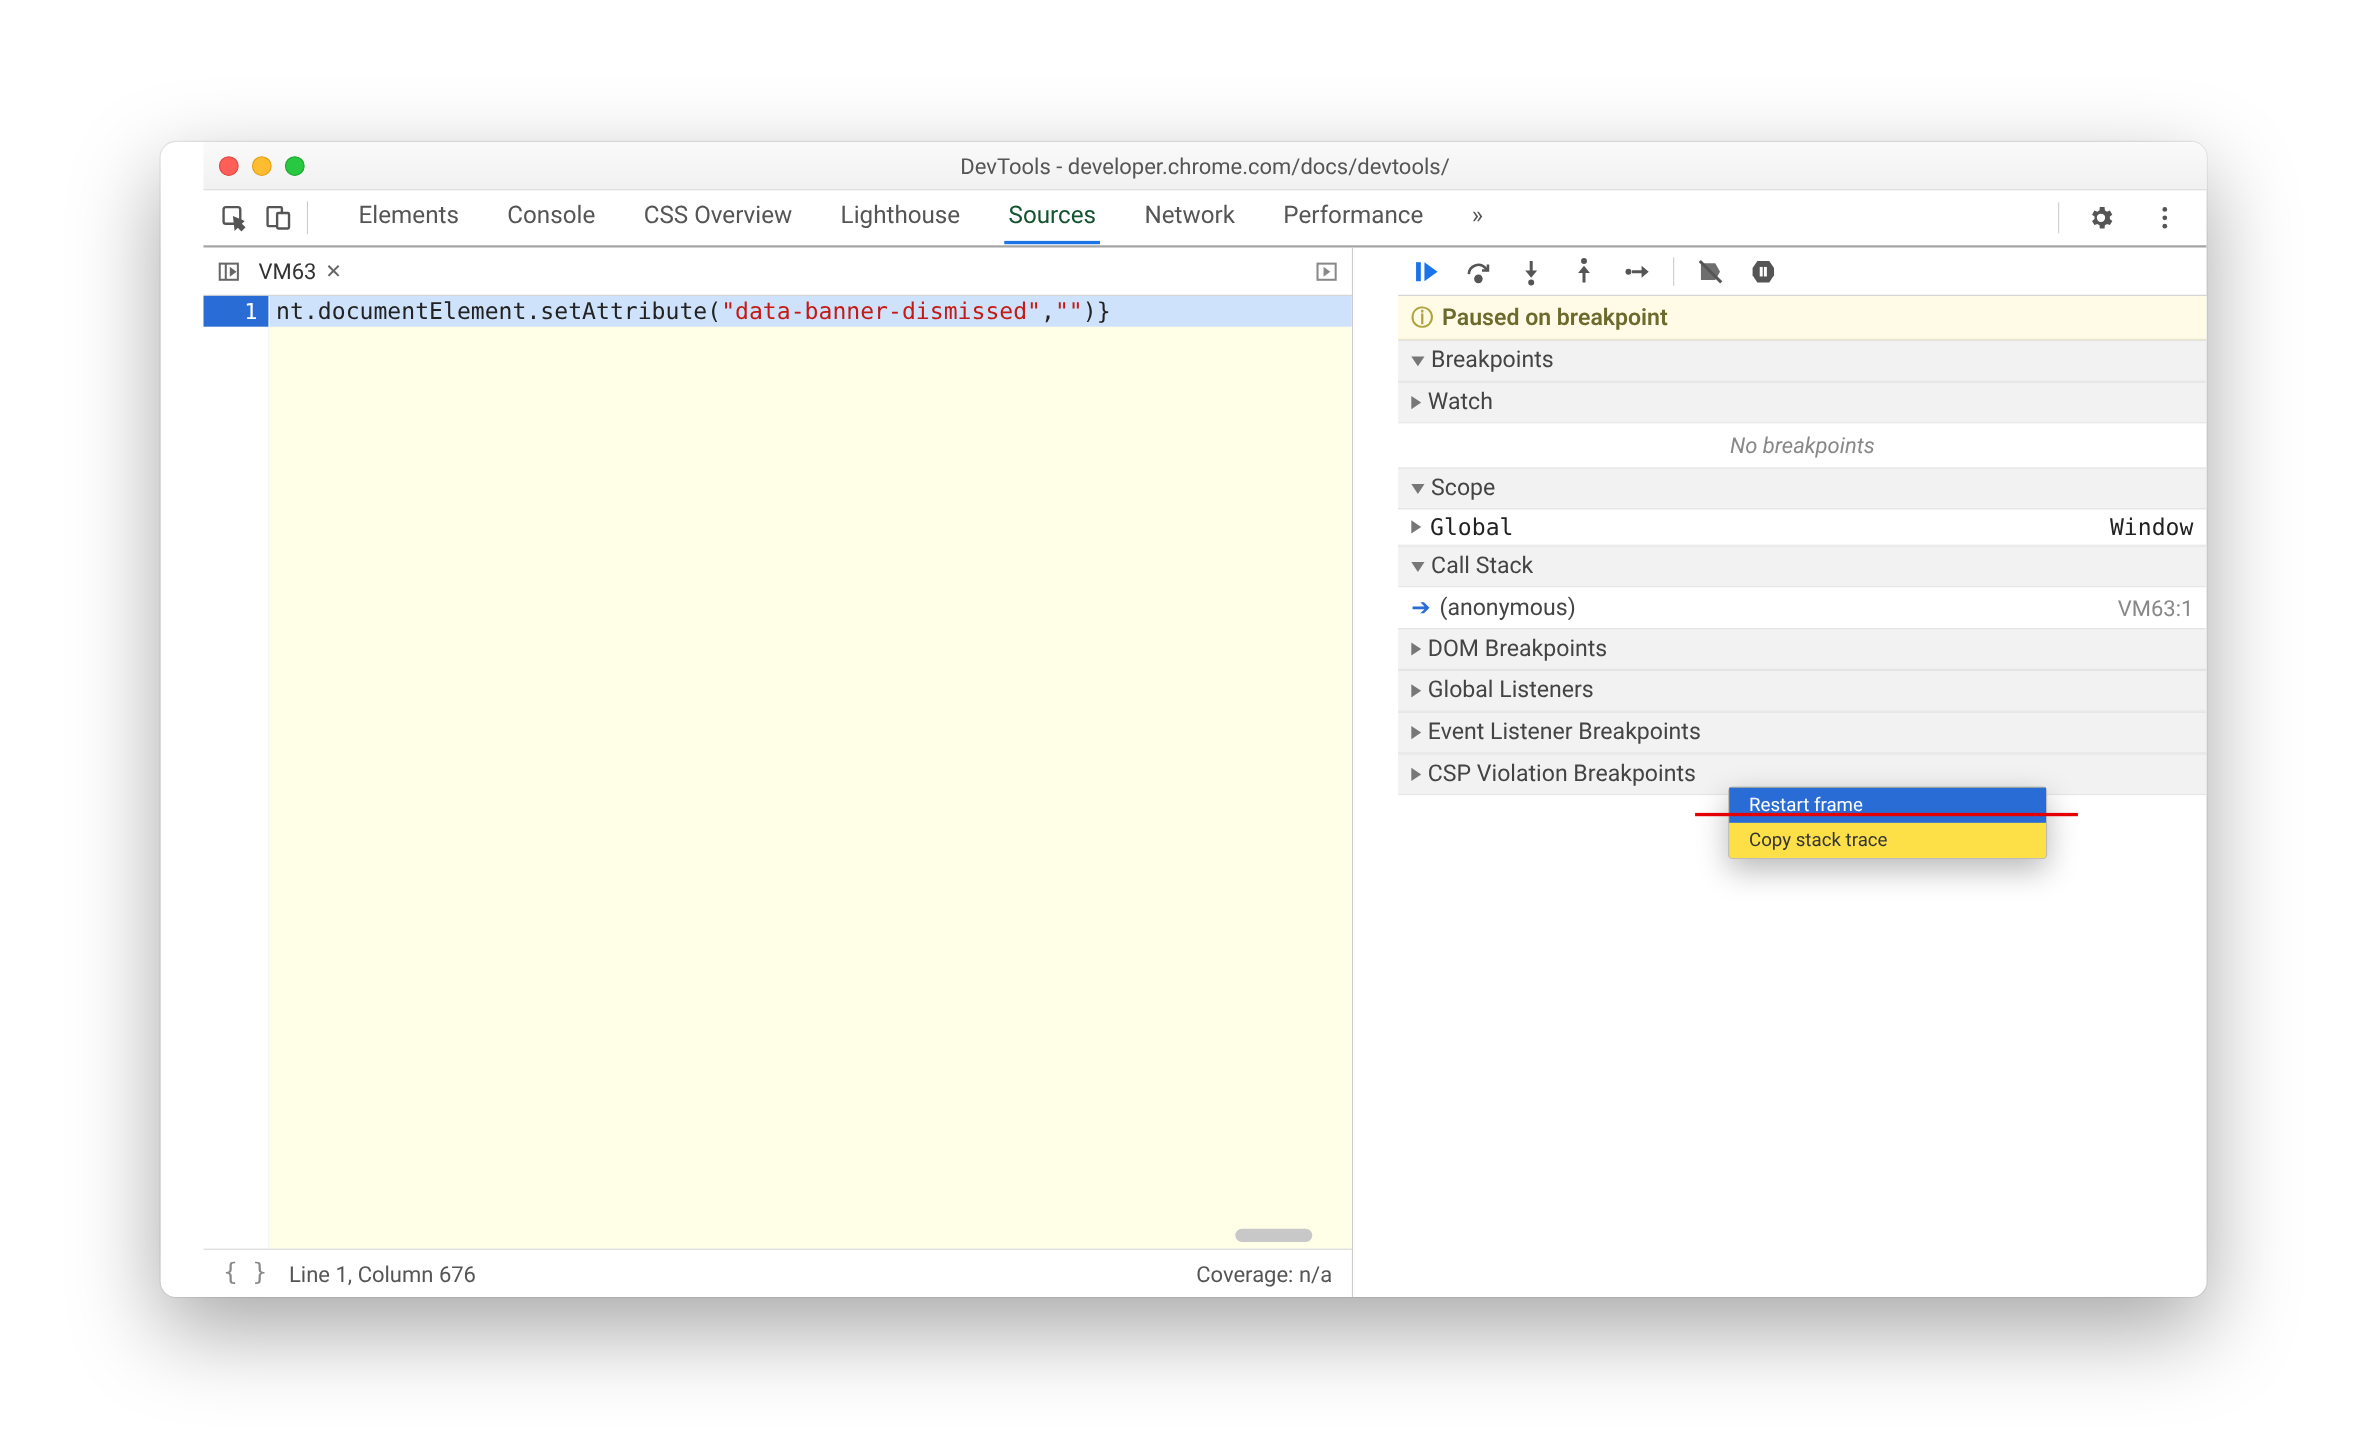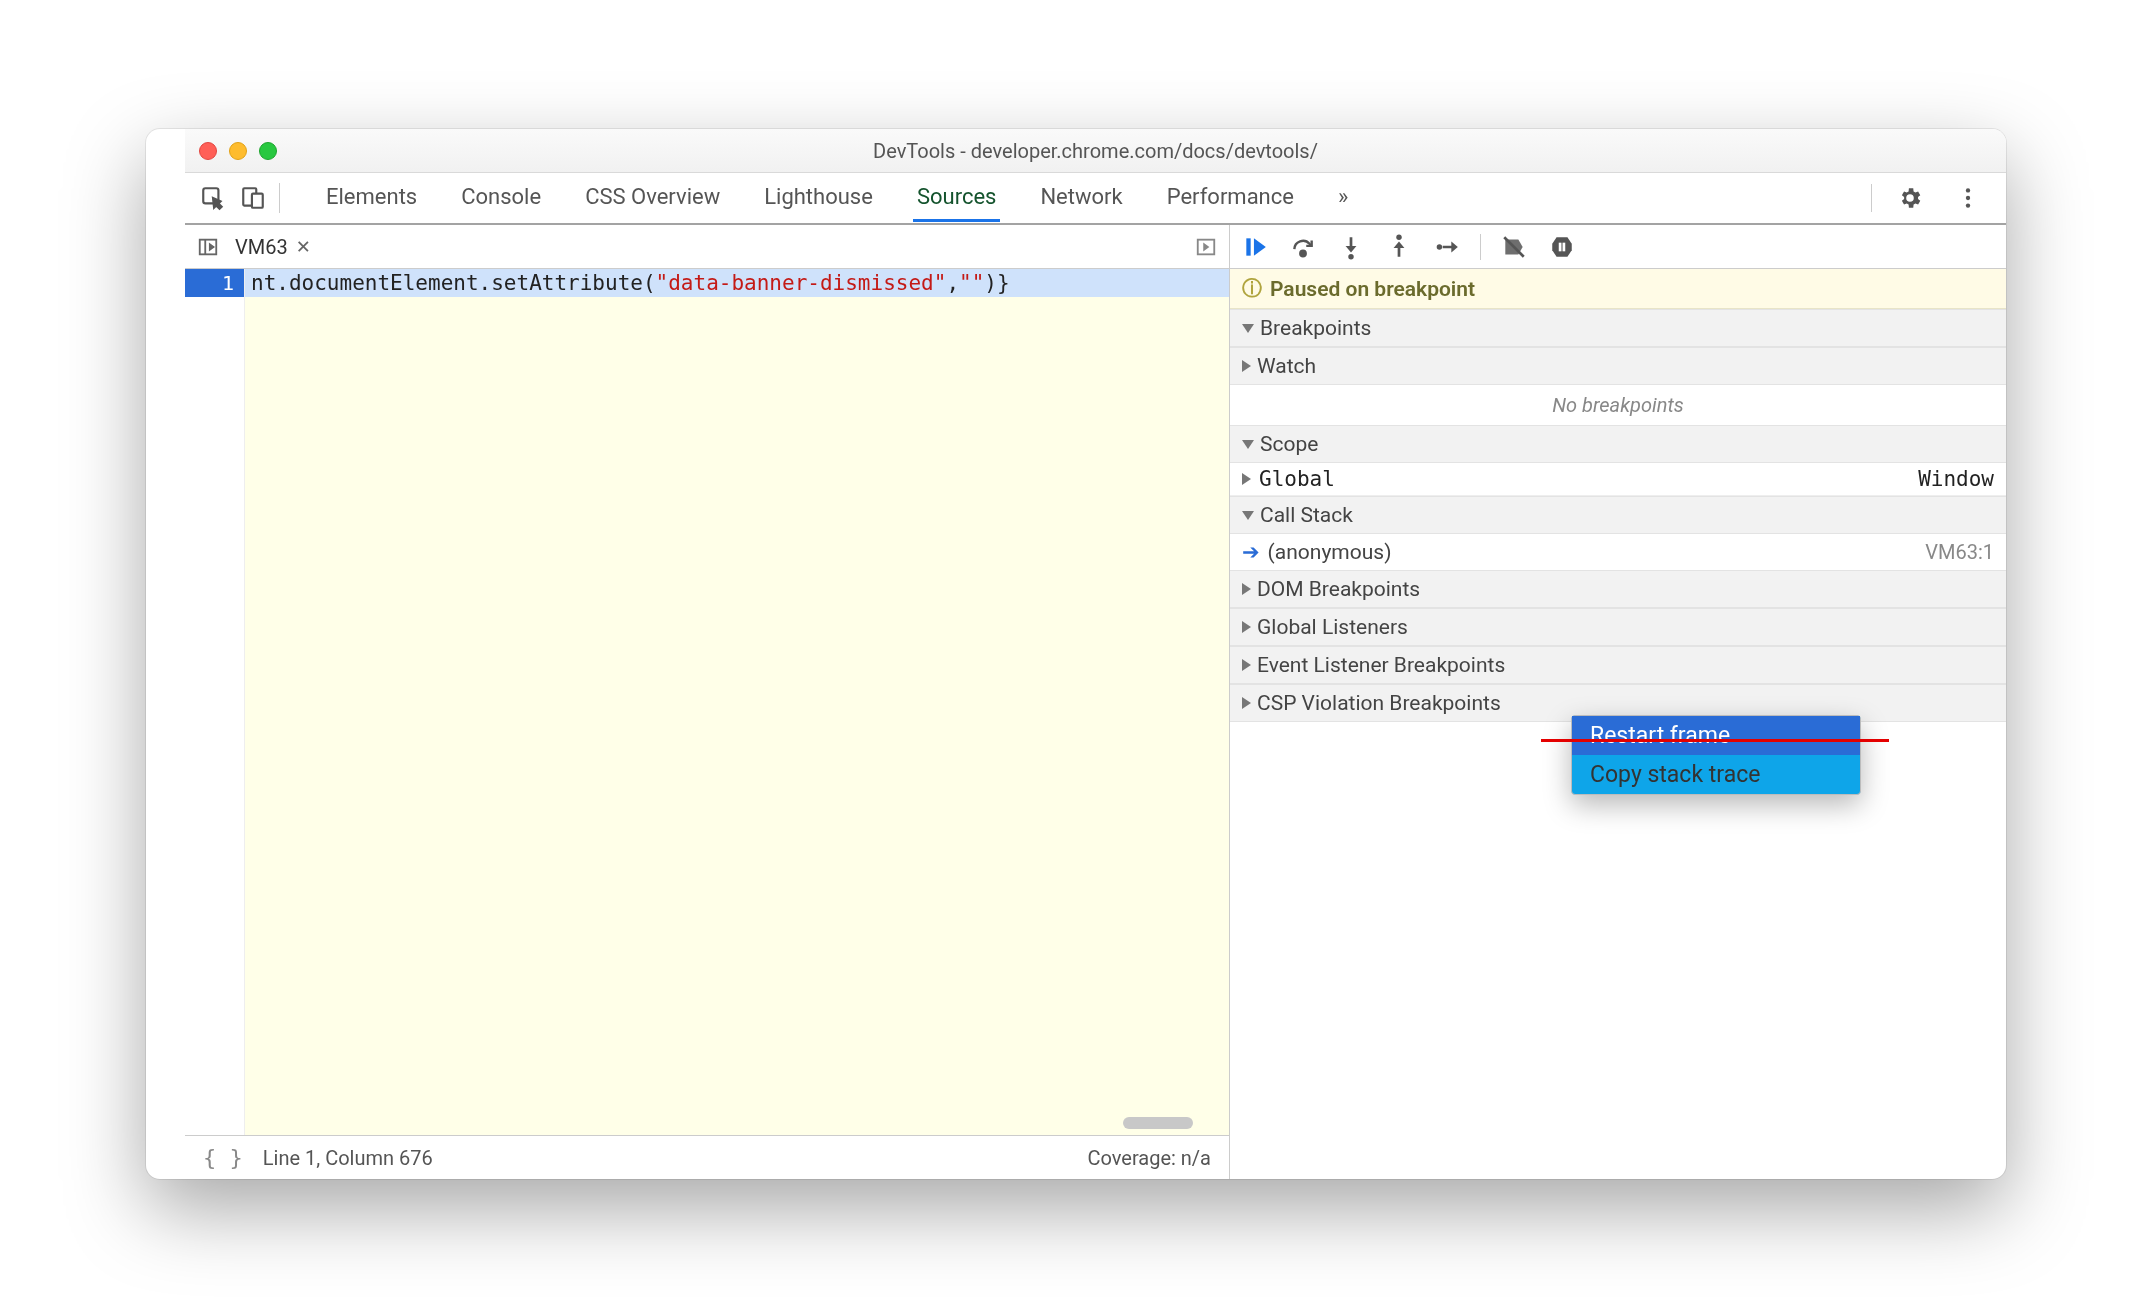--- a/index.html
+++ b/index.html
@@ -73,21 +73,21 @@
     padding: 0 8px;
     font-size:20px; color:#333;
   }
   .tabstrip .sq { width:30px; height:28px; display:flex;align-items:center;justify-content:center; color:#666; }
   .tabstrip .file-tab { margin-left:12px; font-size:20px; display:flex;align-items:center; gap:8px;}
   .tabstrip .close { font-size:18px; color:#666; cursor:pointer;}
   .tabstrip .spacer { flex:1; }
   .tabstrip .sq svg { width:22px; height:22px; }
   
   .main {
-    flex:1; display:flex; min-height:0;
+    flex:1; display:flex; min-height:0;gap:41px;
   }
   .editor {
     flex: 0 0 1045px;
     display:flex; flex-direction:column; border-right:1px solid #ccc;
     min-height:0;
   }
   .editor-body {
     flex:1; display:flex; position:relative; min-height:0;
   }
   .gutter {
@@ -154,23 +154,23 @@
   .stack-row {
     display:flex; align-items:center; padding:6px 12px; gap:8px; font-size:21px;
     color:#444; background:#fff;
   }
   .stack-row .arrow-icon { color:#2a6cd6; }
   .stack-row .loc { margin-left:auto; color:#888; font-size:20px;}
   .panel-scroll { overflow:auto; }
   
   .context-menu {
     position:absolute; top:586px; left:1425px; width:290px;
-    background:#0ea5e9; border:1px solid #bcbcbc; border-radius:4px;
+    background:#fde047; border:1px solid #bcbcbc; border-radius:4px;
     box-shadow: 0 10px 28px rgba(0,0,0,0.28);
-    font-size:23px; color:#333;
+    font-size:17px; color:#333;
     z-index:10;
   }
   .context-menu .mi { padding:6px 18px; cursor:pointer; position:relative;}
   .context-menu .mi.sel { background:#2a6cd6; color:#fff; }
   .strike-line {
     position:absolute; top:610px; left:1395px; width:348px; height:3px; background:#e40000;
     z-index:12;
   }
 </style>
 </head>

